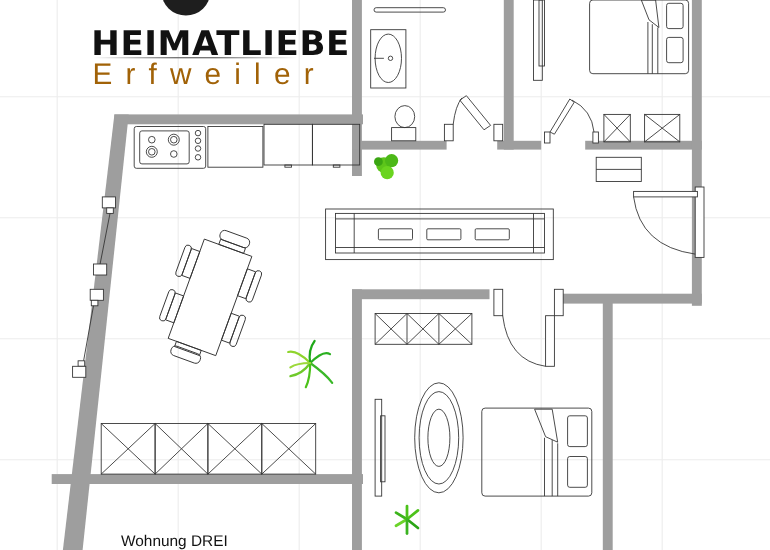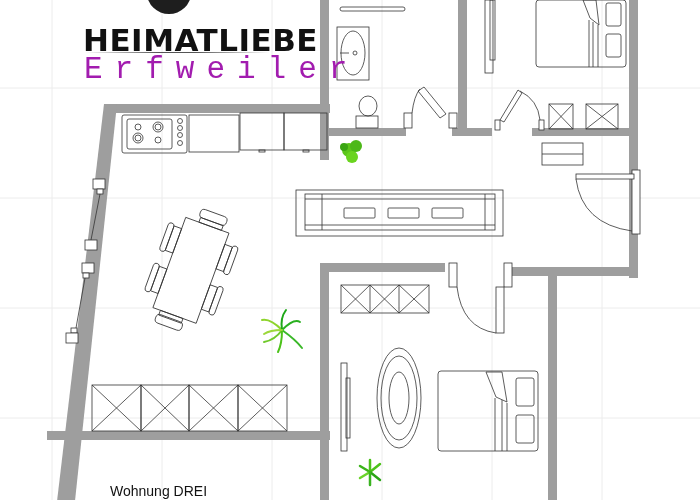--- a/index.html
+++ b/index.html
@@ -25,22 +25,22 @@
       position: absolute; left: 83px; top: 22px;
       font-family: "DejaVu Sans", sans-serif; font-size: 31px; letter-spacing: 0.5px;
       color: #111; font-weight: bold; text-align: center;
     }
     .logo-rule {
       position: absolute; left: 85px; top: 52px; width: 185px; height: 1px;
       background: linear-gradient(to right, #fff, #555 40%, #555 60%, #fff);
     }
     .logo-sub {
       position: absolute; left: 84px; top: 52px;
-      font-family: Liberation Mono, monospace; font-size: 31px; font-weight: 200;
-      letter-spacing: 12px; color: #a21caf;
+      font-family: Liberation Sans, sans-serif; font-size: 27px; font-weight: 200;
+      letter-spacing: 12px; color: #a16207;
     }
     .apt-label {
       position: absolute; left: 110px; top: 483px;
       font-size: 14px; color: #111;
     }
   </style>
 </head>
 <body>
 
 <div class="grid"></div>

